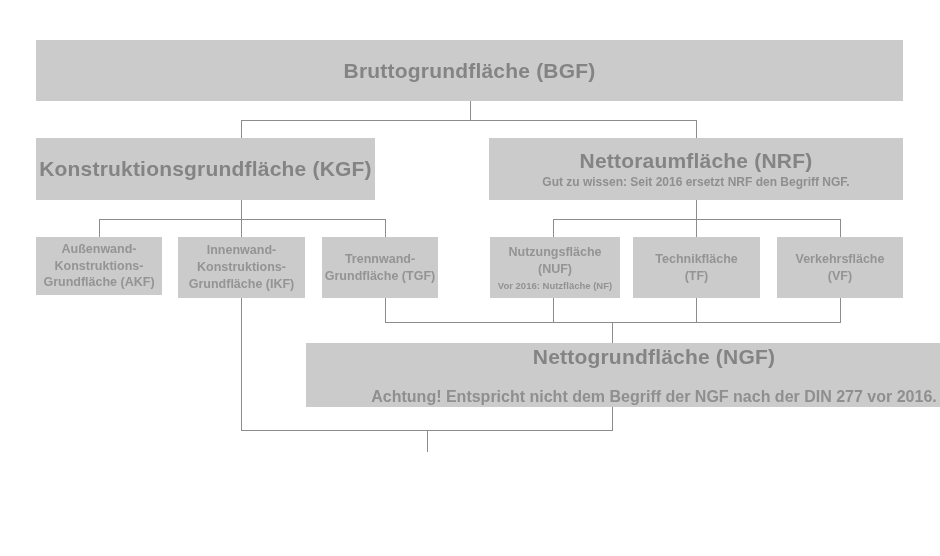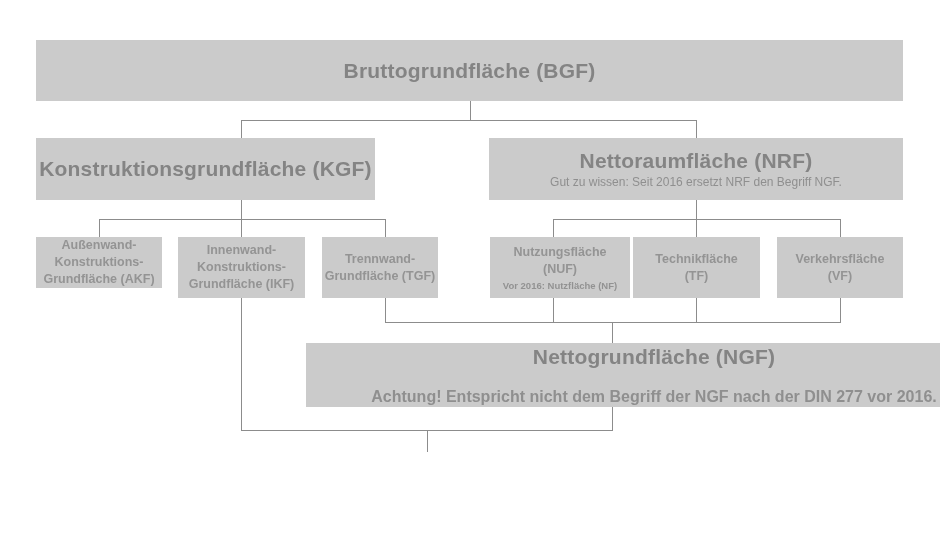--- a/index.html
+++ b/index.html
@@ -29,21 +29,21 @@
   }
   .small-label {
     font-size: 12.5px;
     font-weight: bold;
     color: #949494;
     line-height: 1.35;
     white-space: pre-line;
   }
   .note {
     font-size: 12px;
-    font-weight: normal;
+    font-weight: bold;
     color: #8f8f8f;
     margin-top: 4px;
     line-height: 1.1;
   }
   .note-tiny {
     font-size: 9.5px;
     font-weight: bold;
     color: #929292;
     margin-top: 3px;
     line-height: 1.1;
@@ -56,24 +56,24 @@
     line-height: 1.1;
   }
   .line { position: absolute; background: #8c8c8c; }
   .h { height: 1px; }
   .v { width: 1px; }
 
   
   #box-bgf { left: 36px;  top: 40px;  width: 867px; height: 61px; }
   #box-kgf { left: 36px;  top: 138px; width: 339px; height: 62px; }
   #box-nrf { left: 489px; top: 138px; width: 414px; height: 62px; }
-  #box-akf { left: 36px;  top: 237px; width: 126px; height: 51px; }
+  #box-akf { left: 36px;  top: 237px; width: 126px; height: 58px; }
   #box-ikf { left: 178px; top: 237px; width: 127px; height: 61px; }
   #box-tgf { left: 322px; top: 237px; width: 116px; height: 61px; }
-  #box-nuf { left: 490px; top: 237px; width: 140px; height: 61px; }
+  #box-nuf { left: 490px; top: 237px; width: 130px; height: 61px; }
   #box-tf  { left: 633px; top: 237px; width: 127px; height: 61px; }
   #box-vf  { left: 777px; top: 237px; width: 126px; height: 61px; }
   #box-ngf { left: 306px; top: 343px; width: 696px; height: 64px; }
   #box-igf { left: 178px; top: 452px; width: 724px; height: 65px; }
 
   
   #ln-bgf-stem   { left: 470px; top: 101px; height: 19px; }
   #ln-h1         { left: 241px; top: 120px; width: 456px; }
   #ln-kgf-drop   { left: 241px; top: 120px; height: 18px; }
   #ln-nrf-drop   { left: 696px; top: 120px; height: 18px; }

